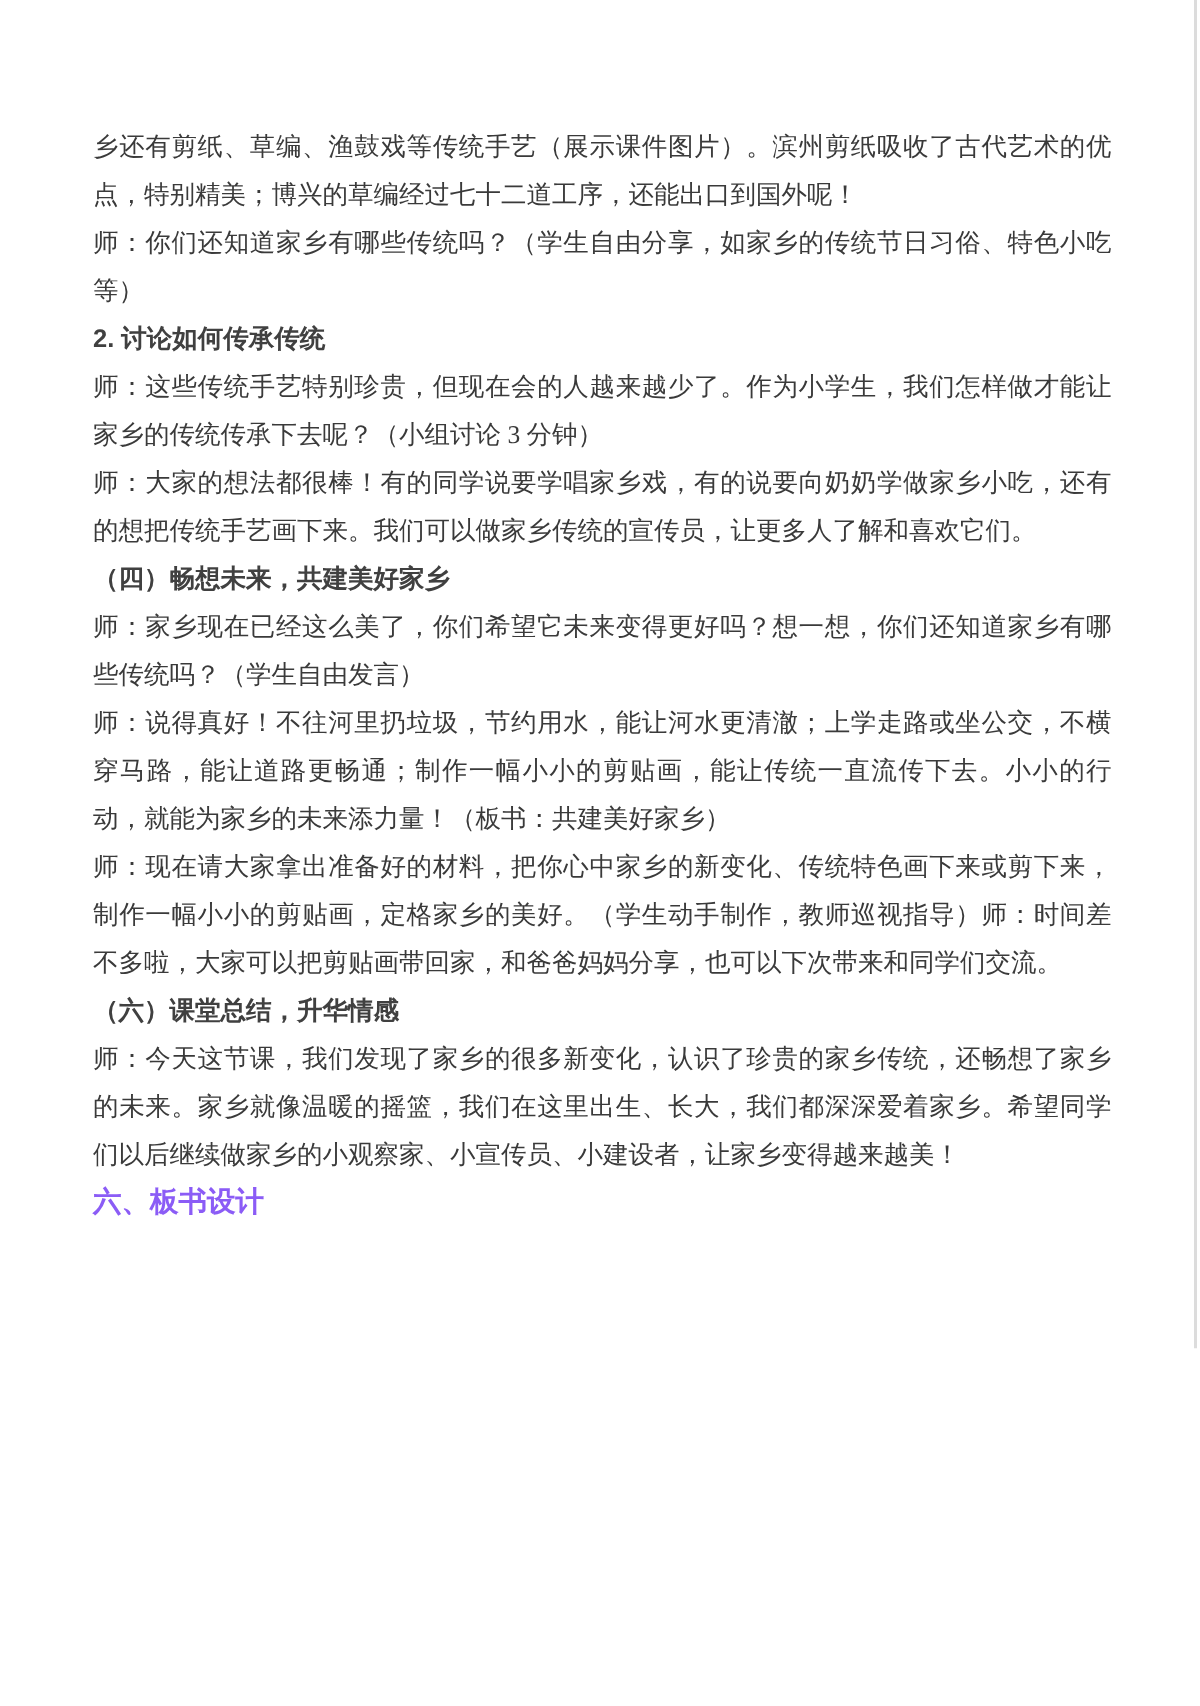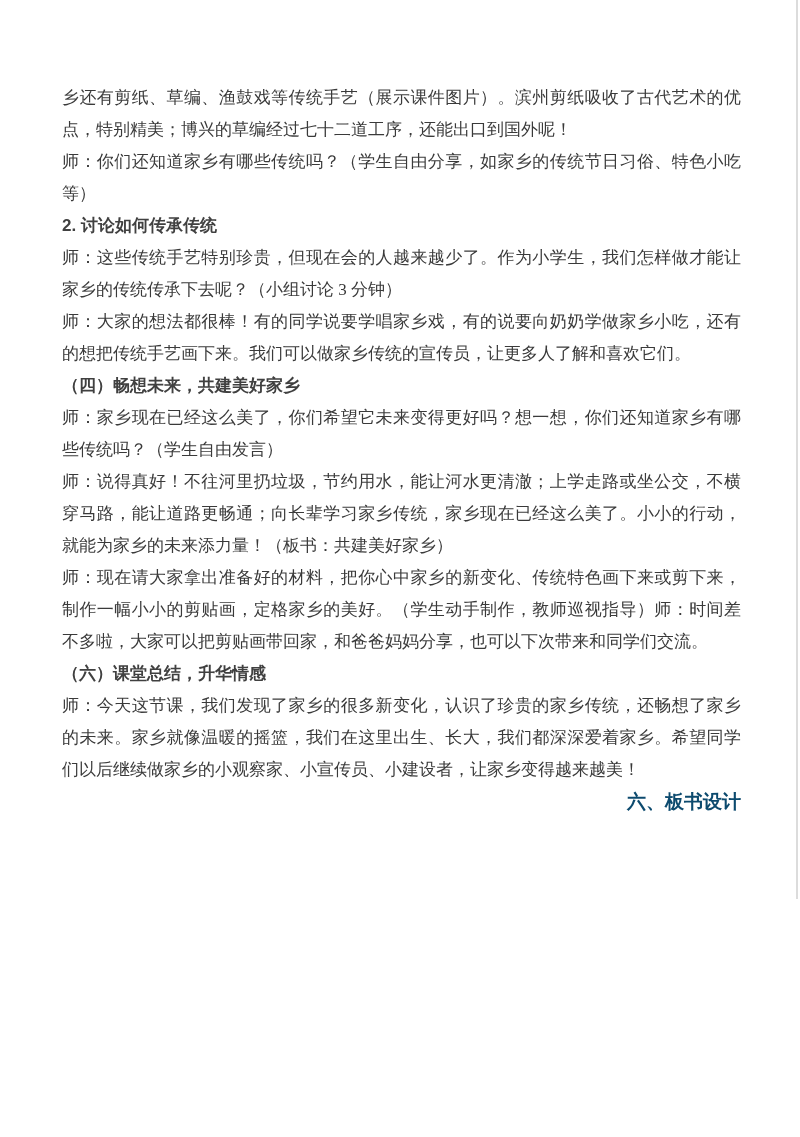--- a/index.html
+++ b/index.html
@@ -32,23 +32,23 @@
     margin: 0;
     font-weight: bold;
     color: #404040;
     font-family: "Liberation Sans", "DejaVu Sans", sans-serif;
     text-align: left;
   }
   .heading-lg {
     margin: 0;
     font-weight: bold;
     font-size: 19px;
-    color: #0c4a6e;
-    font-family: Liberation Sans, sans-serif;
-    text-align: right;
+    color: #8b5cf6;
+    font-family: Liberation Mono, monospace;
+    text-align: left;
   }
   .watermark {
     position: absolute;
     left: 358px;
     top: 975px;
     font-family: "Liberation Sans", "DejaVu Sans", sans-serif;
     font-weight: bold;
     font-size: 82px;
     line-height: 82px;
     color: #ececec;
@@ -81,21 +81,21 @@
 <div class="page">
 
   <div class="content">
     <p class="para">乡还有剪纸、草编、渔鼓戏等传统手艺（展示课件图片）。滨州剪纸吸收了古代艺术的优点，特别精美；博兴的草编经过七十二道工序，还能出口到国外呢！</p>
     <p class="para">师：你们还知道家乡有哪些传统吗？（学生自由分享，如家乡的传统节日习俗、特色小吃等）</p>
     <p class="heading">2. 讨论如何传承传统</p>
     <p class="para">师：这些传统手艺特别珍贵，但现在会的人越来越少了。作为小学生，我们怎样做才能让家乡的传统传承下去呢？（小组讨论 3 分钟）</p>
     <p class="para">师：大家的想法都很棒！有的同学说要学唱家乡戏，有的说要向奶奶学做家乡小吃，还有的想把传统手艺画下来。我们可以做家乡传统的宣传员，让更多人了解和喜欢它们。</p>
     <p class="heading">（四）畅想未来，共建美好家乡</p>
     <p class="para">师：家乡现在已经这么美了，你们希望它未来变得更好吗？想一想，你们还知道家乡有哪些传统吗？（学生自由发言）</p>
-    <p class="para">师：说得真好！不往河里扔垃圾，节约用水，能让河水更清澈；上学走路或坐公交，不横穿马路，能让道路更畅通；向长辈学习家乡传统，家乡现在已经这么美了。小小的行动，就能为家乡的未来添力量！（板书：共建美好家乡）</p>
+    <p class="para">师：说得真好！不往河里扔垃圾，节约用水，能让河水更清澈；上学走路或坐公交，不横穿马路，能让道路更畅通；制作一幅小小的剪贴画，能让传统一直流传下去。小小的行动，就能为家乡的未来添力量！（板书：共建美好家乡）</p>
     <p class="para">师：现在请大家拿出准备好的材料，把你心中家乡的新变化、传统特色画下来或剪下来，制作一幅小小的剪贴画，定格家乡的美好。（学生动手制作，教师巡视指导）师：时间差不多啦，大家可以把剪贴画带回家，和爸爸妈妈分享，也可以下次带来和同学们交流。</p>
     <p class="heading">（六）课堂总结，升华情感</p>
     <p class="para">师：今天这节课，我们发现了家乡的很多新变化，认识了珍贵的家乡传统，还畅想了家乡的未来。家乡就像温暖的摇篮，我们在这里出生、长大，我们都深深爱着家乡。希望同学们以后继续做家乡的小观察家、小宣传员、小建设者，让家乡变得越来越美！</p>
     <p class="heading-lg">六、板书设计</p>
   </div>
 
   <div class="watermark">vv99.net</div>
 
   <div class="page-edge-line"></div>
 

